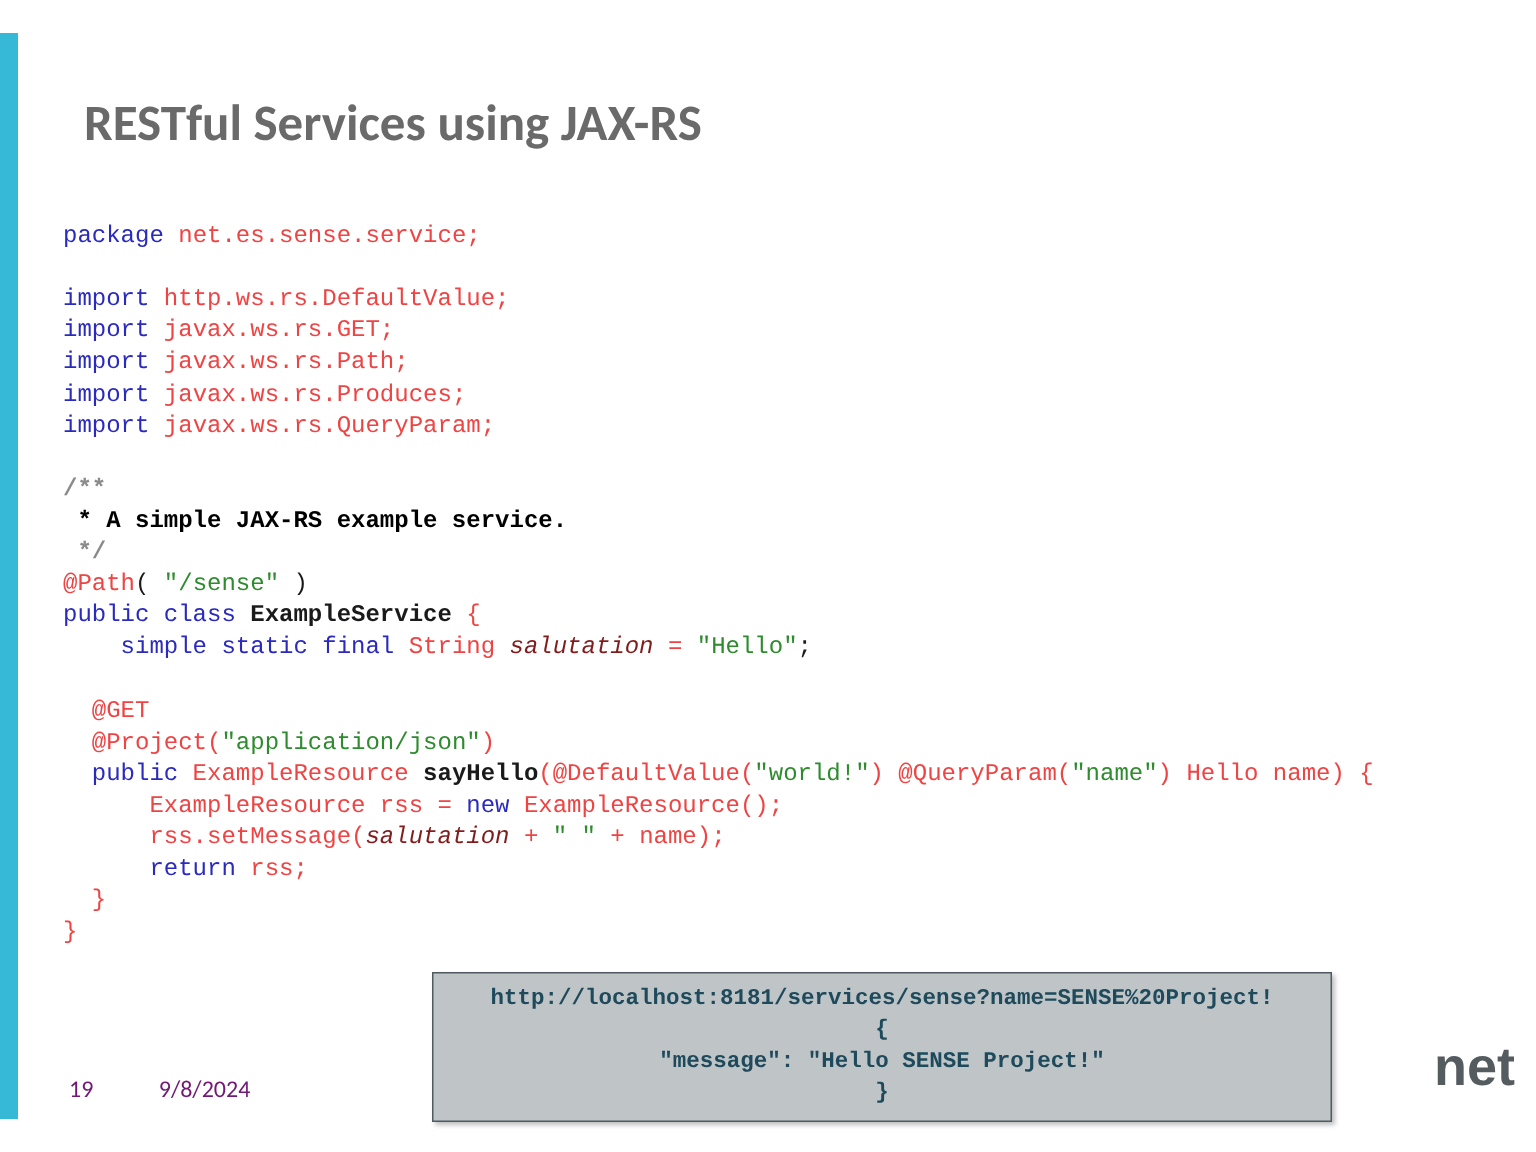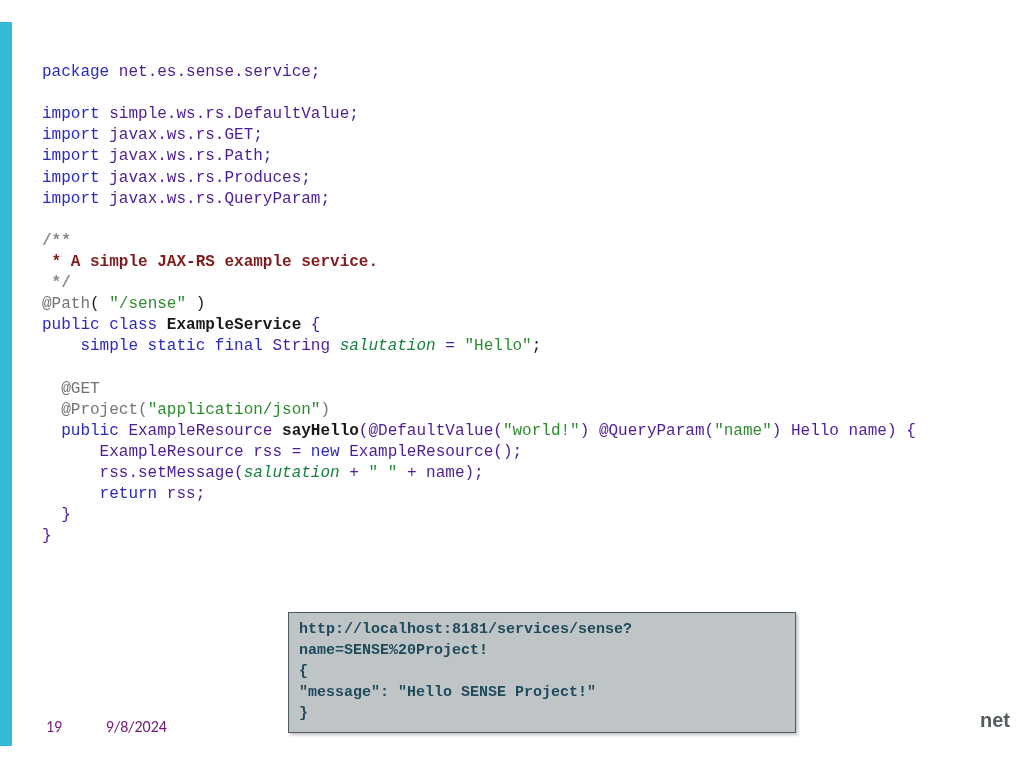--- a/index.html
+++ b/index.html
@@ -21,58 +21,60 @@
     .title {
       color: #6a6a6a; font-weight: 700; font-size: 34px;
       margin-left: 14px; margin-bottom: 44px;
     }
     .code {
       font-family: Menlo, Consolas, "Courier New", monospace;
       font-size: 16px; line-height: 1.32; color: #1a1a1a;
       white-space: pre;
     }
     .kw  { color: #2a2abf; }
-    .txt { color: #4c1d95; }
+    .txt { color: #ef4444; }
     .str { color: #2e8b2e; }
     .com { color: #8a8a8a; font-weight: 600; }
-    .comtxt { color: #7f1d1d; font-weight: 600; }
-    .ita { font-style: italic; color: #15803d; }
+    .comtxt { color: #000000; font-weight: 600; }
+    .ita { font-style: italic; color: #7f1d1d; }
     .bold { font-weight: 700; text-align: center; }
-    .ann { color: #737373; }
+    .ann { color: #ef4444; }
     .response-box {
-      position: absolute; left: 288px; top: 612px;
-      width: 508px;
+      position: absolute; left: 288px; top: 648px;
+      width: 600px;
       background: #bfc4c7; border: 1px solid #4e5a60;
       padding: 6px 10px 8px 10px;
       font-family: "Courier New", Courier, monospace;
       font-size: 15px; color: #1e4a5c; font-weight: 600;
       line-height: 1.4;
       box-shadow: 2px 2px 3px rgba(0,0,0,0.25);
+      text-align: center;
     }
     .footer {
       position: absolute; bottom: 32px; left: 46px;
       font-size: 16px; color: #701a75;
     }
     .footer .page { margin-right: 40px; }
     .logo {
       position: absolute; right: 14px; bottom: 36px;
-      color: #555c60; font-weight: 700; font-size: 20px;
+      color: #555c60; font-weight: 700; font-size: 36px;
       font-family: Arial, sans-serif;
     }
   </style>
 </head>
 <body>
 
 <div class="accent-bar"></div>
 
 <div class="slide">
+  <h1 class="title">RESTful Services using JAX-RS</h1>
 
   <div class="code"><span class="kw">package</span> <span class="txt">net.es.sense.service;</span>
 
-<span class="kw">import</span> <span class="txt">simple.ws.rs.DefaultValue;</span>
+<span class="kw">import</span> <span class="txt">http.ws.rs.DefaultValue;</span>
 <span class="kw">import</span> <span class="txt">javax.ws.rs.GET;</span>
 <span class="kw">import</span> <span class="txt">javax.ws.rs.Path;</span>
 <span class="kw">import</span> <span class="txt">javax.ws.rs.Produces;</span>
 <span class="kw">import</span> <span class="txt">javax.ws.rs.QueryParam;</span>
 
 <span class="com">/**</span>
 <span class="comtxt"> * A simple JAX-RS example service.</span>
 <span class="com"> */</span>
 <span class="ann">@Path</span>( <span class="str">"/sense"</span> )
 <span class="kw">public class </span><span class="bold">ExampleService</span><span class="txt"> {</span>

